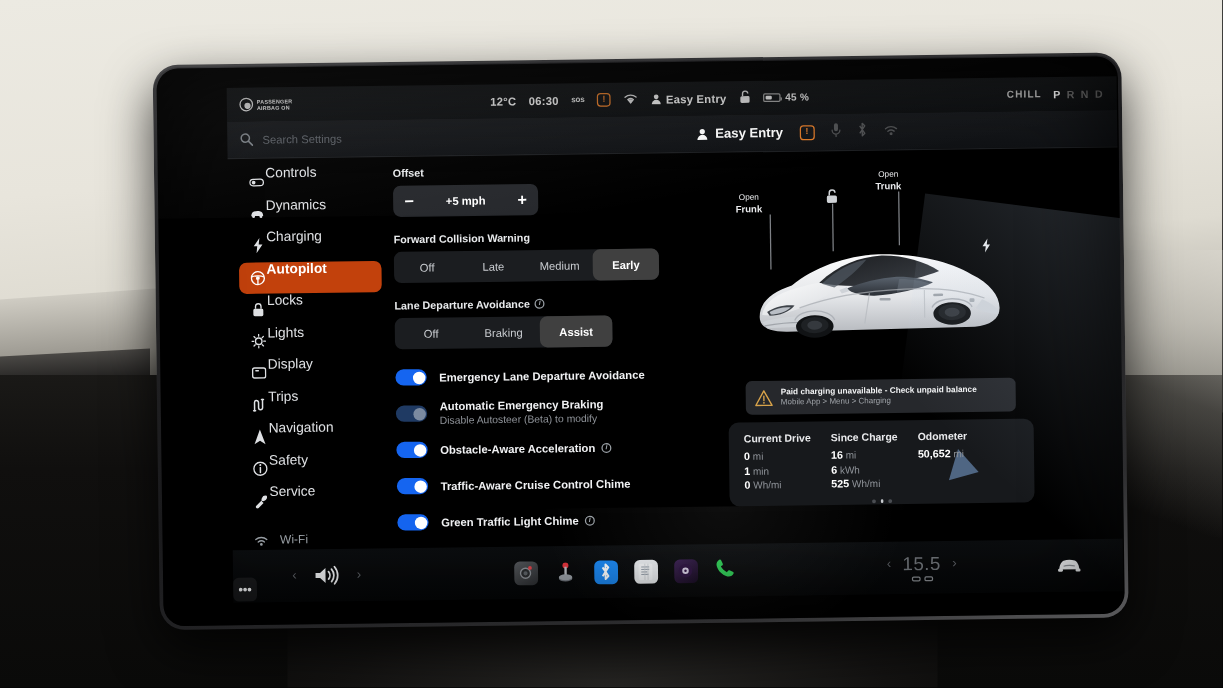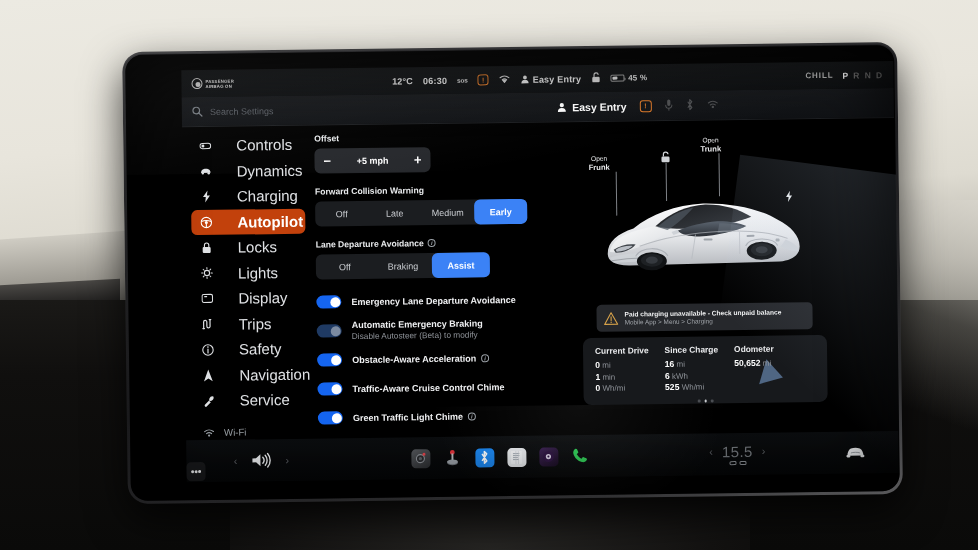--- a/index.html
+++ b/index.html
@@ -128,23 +128,23 @@
   .srow-center { flex:1; display:flex; align-items:center; justify-content:center; gap:13px; }
   .easy-entry-lg { display:flex; align-items:center; gap:5px; font-size:10.5px; font-weight:bold; color:#fff; }
   .dim { opacity:.3; }
 
   
   .bodywrap { position:absolute; left:0; top:57px; width:712px; height:300px; display:flex; }
 
   
   .sidebar { width:128px; padding:6px 6px 0 8px; }
   .side-item {
-    display:flex; align-items:center; gap:25px;
+    display:flex; gap:1px;
     height:25.5px; padding:0 9px; border-radius:6px;
-    font-size:15px; color:#dfe1e4;
+    font-size:11px; color:#dfe1e4;
   }
   .side-item.active { background:#c2410c; color:#fff; font-weight:bold; }
   .side-ic { width:12px; display:flex; justify-content:center; align-items:center; flex:none; }
 
   
   .settings { width:262px; padding:8px 10px 0 4px; }
   .sec-label { font-size:8.6px; font-weight:bold; color:#e8eaec; margin-bottom:5px; display:flex; align-items:center; gap:4px; }
   .info-ic {
     width:8px;height:8px;border:1px solid #9aa0a6;border-radius:50%;
     display:inline-flex;align-items:center;justify-content:center;
@@ -159,21 +159,21 @@
   .seg {
     height:25px; background:#1b1d20; border-radius:6px;
     display:flex; align-items:stretch; margin-bottom:0;
   }
   .seg.w4 { width:212px; }
   .seg.w3 { width:174px; }
   .seg-opt {
     flex:1; display:flex; align-items:center; justify-content:center;
     font-size:9px; color:#c9ccd0; border-radius:6px;
   }
-  .seg-opt.sel { background:#3b82f6; color:#fff; font-weight:bold; }
+  .seg-opt.sel { background:#404040; color:#fff; font-weight:bold; }
   .gap10 { height:13px; }
   .gap6 { height:8px; }
 
   
   .tog-row { display:flex; align-items:center; gap:10px; height:29px; }
   .tog {
     width:25px;height:13px;border-radius:7px;background:#1565f0;
     position:relative;flex:none;
   }
   .tog::after{
@@ -458,35 +458,35 @@
             <span class="side-ic">
               <svg width="12" height="12" viewBox="0 0 12 12">
                 <path d="M2 10.5 V4 A1.6 1.6 0 0 1 5.2 4 V8.2 A1.6 1.6 0 0 0 8.4 8.2 V1.6" stroke="currentColor" stroke-width="1.2" fill="none" stroke-linecap="round"></path>
                 <path d="M1.2 10.5 H2.8 M7.6 1.6 H9.2" stroke="currentColor" stroke-width="1.2" stroke-linecap="round"></path>
               </svg>
             </span>
             <span>Trips</span>
           </div>
           <div class="side-item">
             <span class="side-ic">
+              <svg width="10" height="13" viewBox="0 0 10 13">
+                <path d="M5 0.6 L9.4 12.4 L5 9.6 L0.6 12.4 Z" fill="currentColor"></path>
+              </svg>
+            </span>
+            <span>Navigation</span>
+          </div>
+          <div class="side-item">
+            <span class="side-ic">
               <svg width="12" height="12" viewBox="0 0 12 12">
                 <circle cx="6" cy="6" r="5.2" stroke="currentColor" stroke-width="1.1" fill="none"></circle>
                 <path d="M6 5 V9" stroke="currentColor" stroke-width="1.2" stroke-linecap="round"></path>
                 <circle cx="6" cy="3.1" r=".8" fill="currentColor"></circle>
               </svg>
             </span>
             <span>Safety</span>
-          </div>
-          <div class="side-item">
-            <span class="side-ic">
-              <svg width="10" height="13" viewBox="0 0 10 13">
-                <path d="M5 0.6 L9.4 12.4 L5 9.6 L0.6 12.4 Z" fill="currentColor"></path>
-              </svg>
-            </span>
-            <span>Navigation</span>
           </div>
           <div class="side-item">
             <span class="side-ic">
               <svg width="12" height="12" viewBox="0 0 12 12">
                 <path d="M10.8 1.6 A3.2 3.2 0 0 1 6.4 5.6 L2.2 9.8 A1.3 1.3 0 0 0 4 11.6 L8.2 7.4 A3.2 3.2 0 0 1 10.8 1.6 Z" fill="currentColor"></path>
               </svg>
             </span>
             <span>Service</span>
           </div>
         </div>

